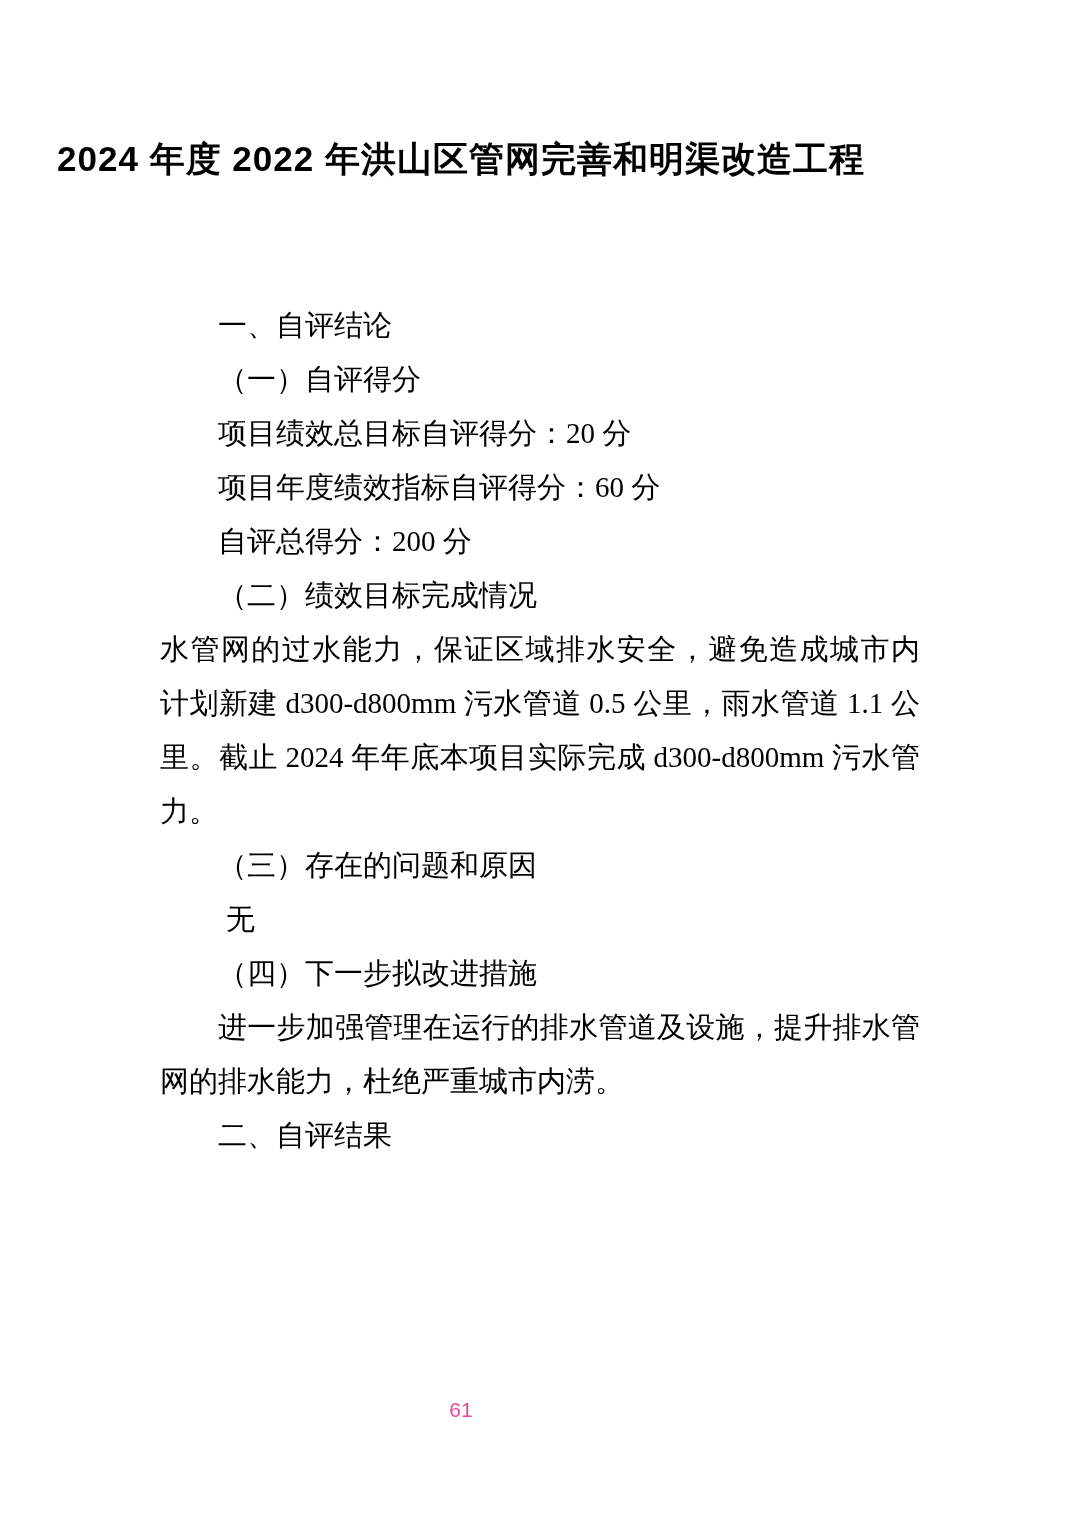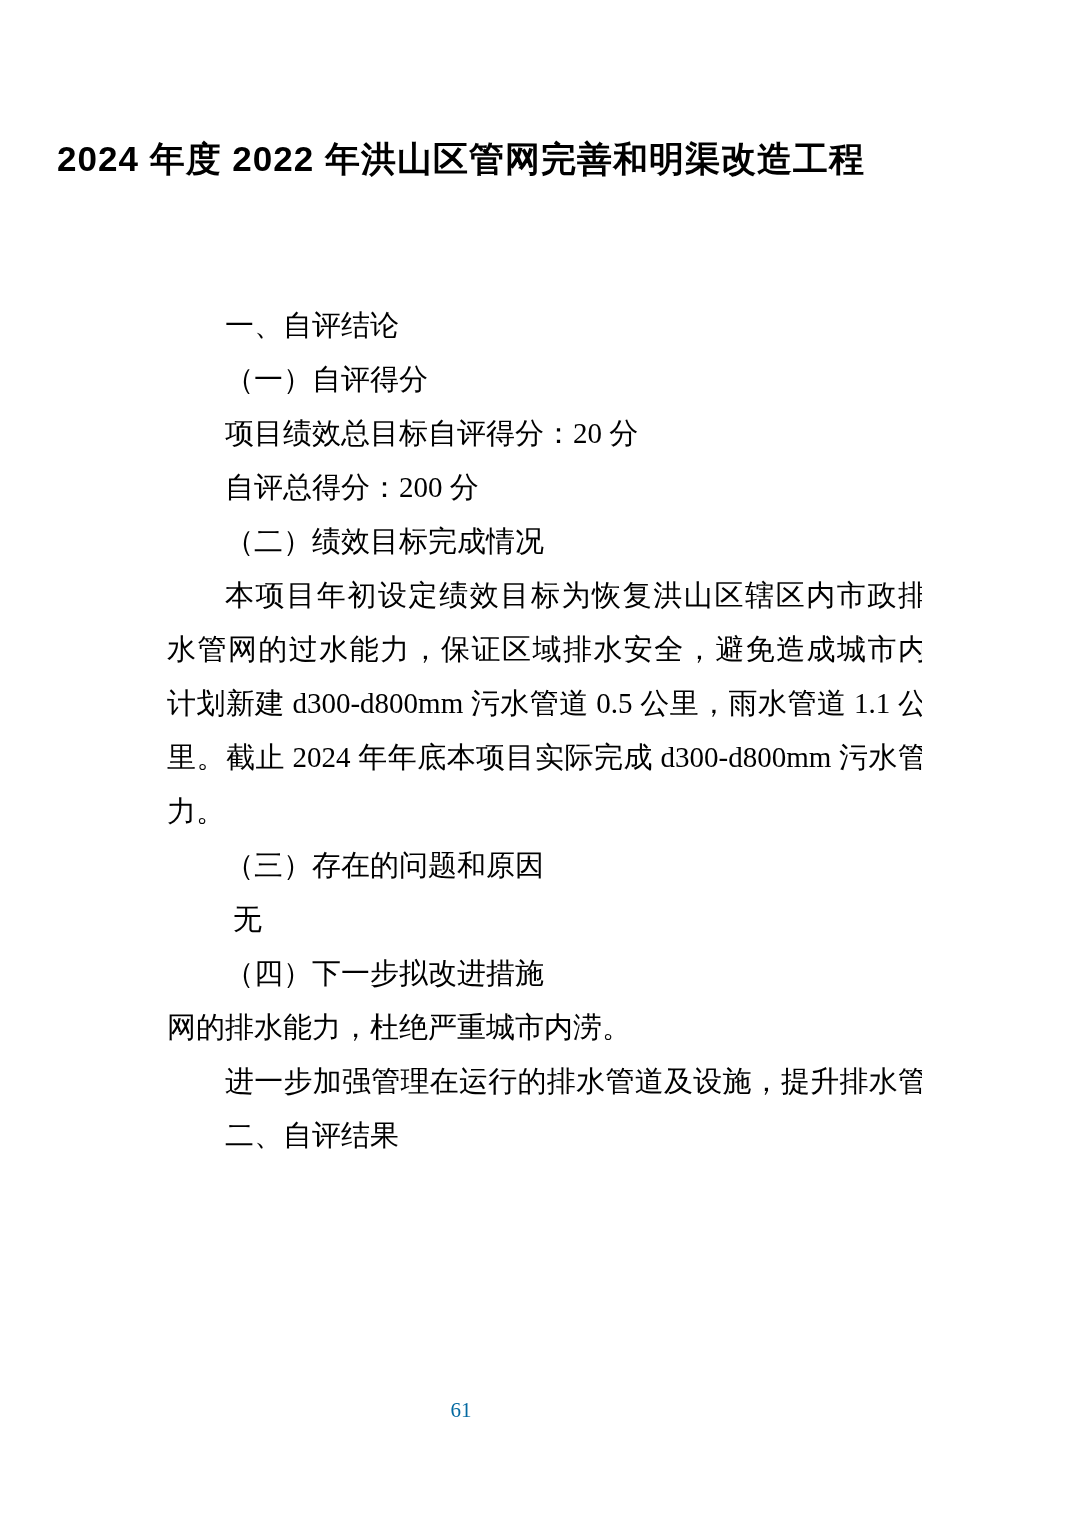--- a/index.html
+++ b/index.html
@@ -19,21 +19,21 @@
     text-align: center;
     font-family: "Liberation Sans", "DejaVu Sans", sans-serif;
     font-weight: bold;
     font-size: 35px;
     line-height: 57px;
     color: #000000;
     letter-spacing: 1px;
   }
   .doc-body {
     position: absolute;
-    left: 167px;
+    left: 160px;
     top: 298px;
     width: 760px;
     font-family: "Liberation Serif", "DejaVu Serif", serif;
     font-size: 29px;
     color: #000000;
   }
   .line {
     height: 54px;
     line-height: 54px;
     white-space: pre;
@@ -46,52 +46,52 @@
     overflow: hidden;
   }
   .line.indent { padding-left: 58px; }
   .line.indent-wide { padding-left: 66px; }
   .page-footer {
     position: absolute;
     top: 1396px;
     left: 0;
     width: 100%;
     text-align: center;
-    font-family: Liberation Serif, serif;
+    font-family: Liberation Sans, sans-serif;
     font-size: 21px;
     line-height: 28px;
-    color: #0369a1;
+    color: #ec4899;
   }
 </style>
 </head>
 <body>
 
 <div class="page">
 
   <div class="doc-title">
     <div>2024 年度 2022 年洪山区管网完善和明渠改造工程</div>
   </div>
 
   <div class="doc-body">
 
   <div class="line indent">一、自评结论</div>
       <div class="line indent">（一）自评得分</div>
       <div class="line indent">项目绩效总目标自评得分：20 分</div>
+      <div class="line indent">项目年度绩效指标自评得分：60 分</div>
       <div class="line indent">自评总得分：200 分</div>
       <div class="line indent">（二）绩效目标完成情况</div>
-      <div class="line indent justify">本项目年初设定绩效目标为恢复洪山区辖区内市政排</div>
       <div class="line justify">水管网的过水能力，保证区域排水安全，避免造成城市内涝。</div>
       <div class="line justify">计划新建 d300-d800mm 污水管道 0.5 公里，雨水管道 1.1 公</div>
       <div class="line justify">里。截止 2024 年年底本项目实际完成 d300-d800mm 污水管</div>
       <div class="line">力。</div>
       <div class="line indent">（三）存在的问题和原因</div>
       <div class="line indent-wide">无</div>
       <div class="line indent">（四）下一步拟改进措施</div>
+      <div class="line indent justify">进一步加强管理在运行的排水管道及设施，提升排水管</div>
       <div class="line">网的排水能力，杜绝严重城市内涝。</div>
-      <div class="line indent justify">进一步加强管理在运行的排水管道及设施，提升排水管</div>
       <div class="line indent">二、自评结果</div>
     </div>
 
   <div class="page-footer">
     <span>61</span>
   </div>
 
 </div>
 
 </body></html>

